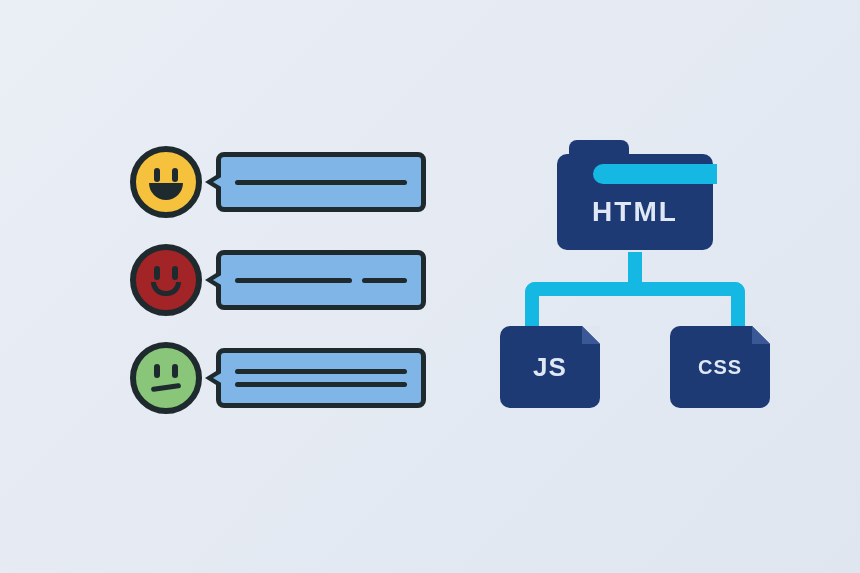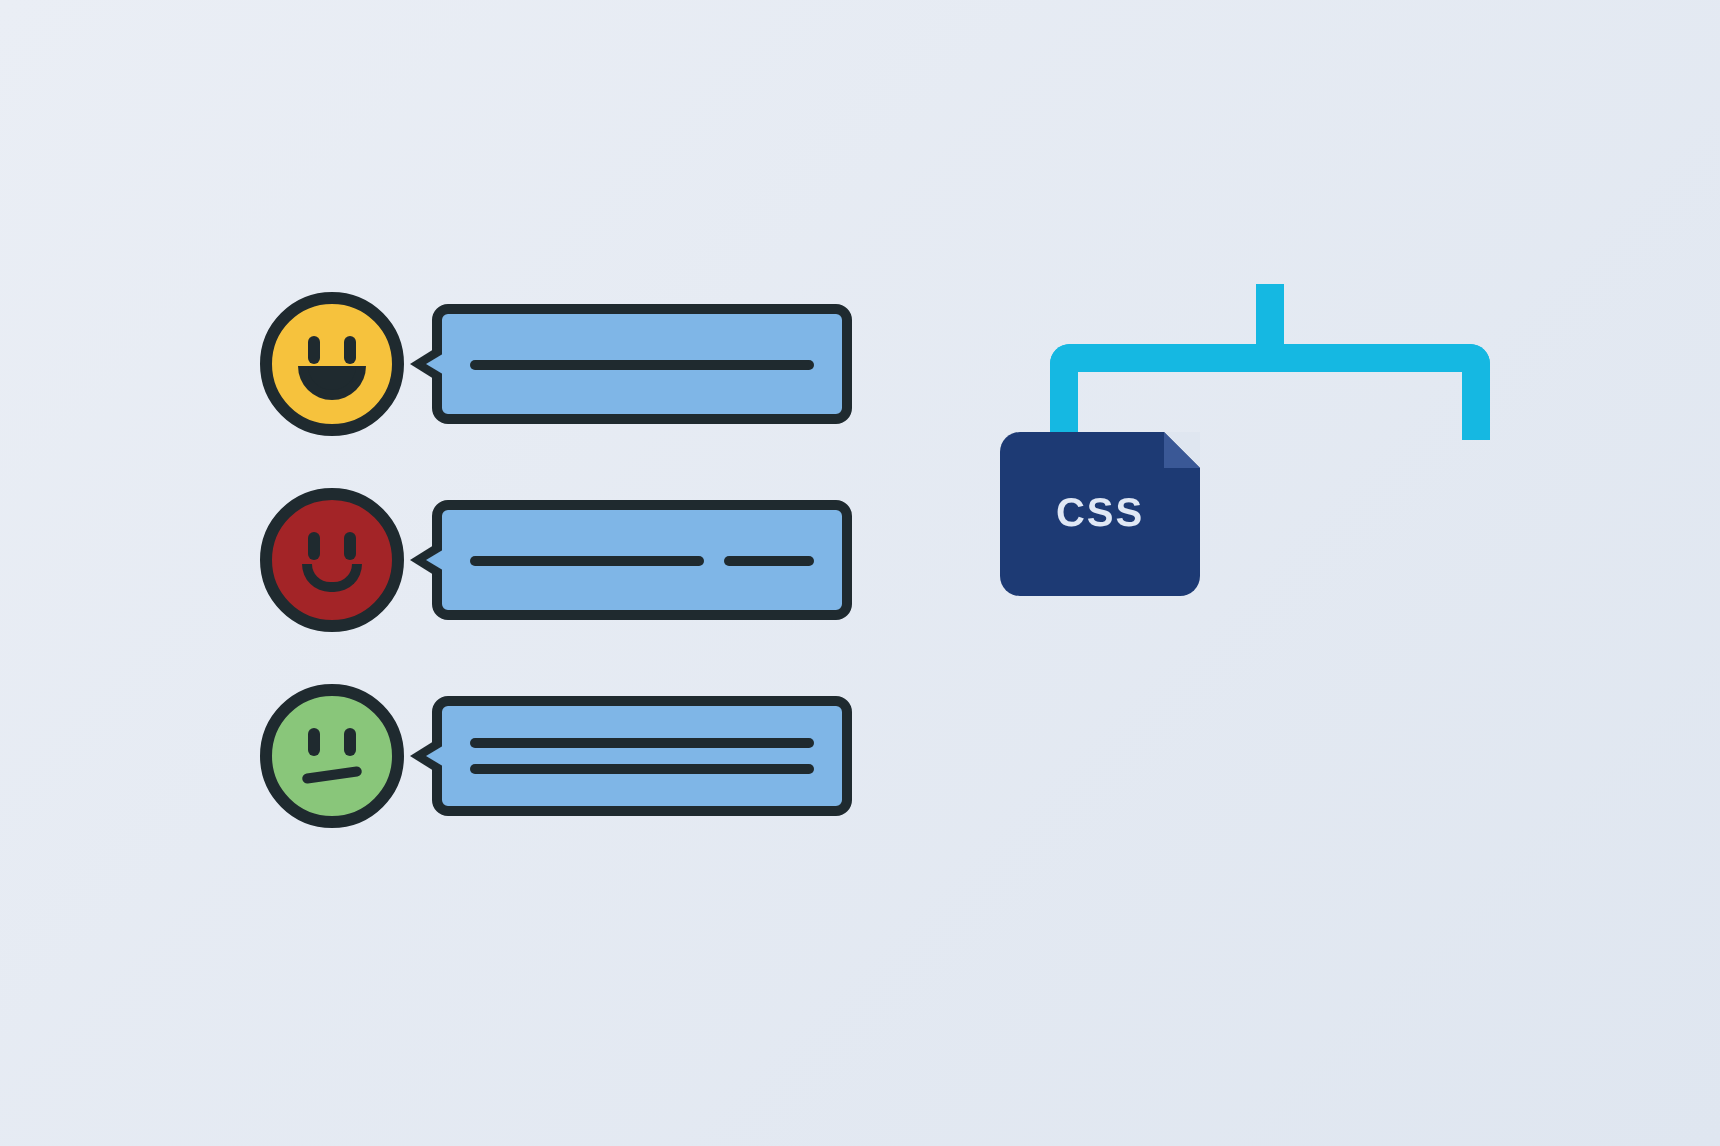--- a/index.html
+++ b/index.html
@@ -312,28 +312,37 @@
       </div>
       <div class="bubble">
         <div class="bline seg-full"></div>
         <div class="bline seg-full"></div>
       </div>
     </div>
 
   </div>
 
   <div class="tech">
+    <div class="folder">
+      <div class="folder-tab"></div>
+      <div class="folder-body"></div>
+      <div class="folder-flap"></div>
+      <div class="folder-label">HTML</div>
+    </div>
 
     <div class="connector">
       <div class="conn-stem"></div>
       <div class="conn-bar"></div>
       <div class="conn-leg-l"></div>
       <div class="conn-leg-r"></div>
     </div>
 
     <div class="child-row">
       <div class="file-card">
+        <span class="file-label">JS</span>
+      </div>
+      <div class="file-card">
         <span class="file-label css">CSS</span>
       </div>
     </div>
   </div>
 
 </div>
 
 </body></html>

